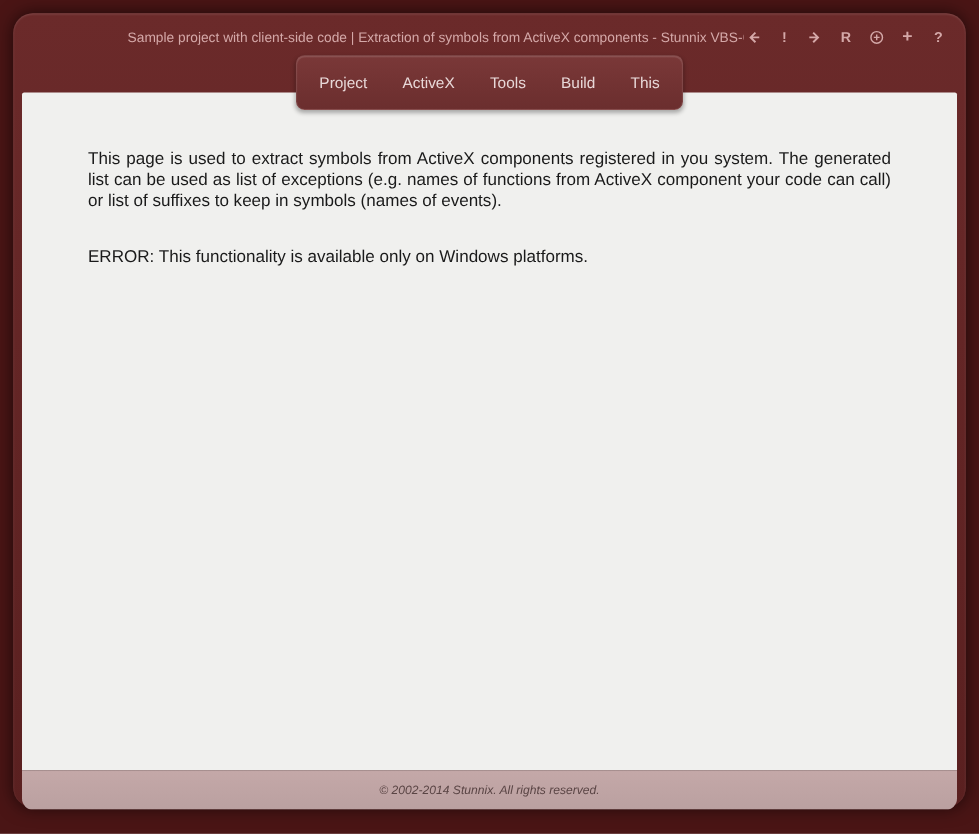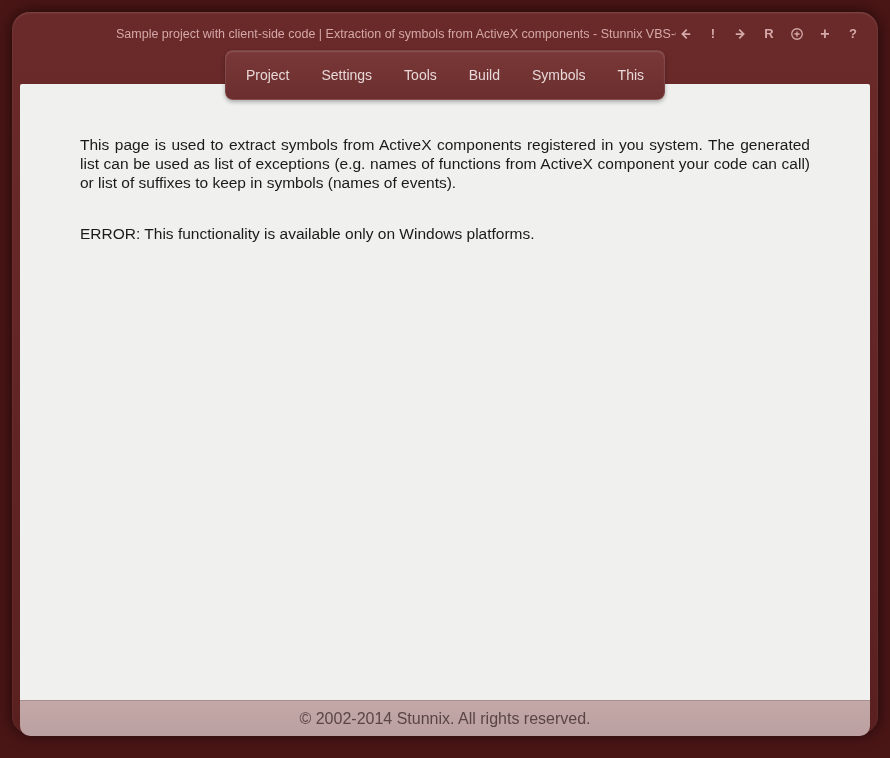--- a/index.html
+++ b/index.html
@@ -111,23 +111,24 @@
       margin-top: 32px;
     }
     
     .footer-bar {
       background: linear-gradient(180deg, #c4a8a8 0%, #baa0a0 100%);
       height: 36px;
       border-radius: 0 0 10px 10px;
       display: flex;
       align-items: center;
       justify-content: center;
-      font-size: 16px;
+      font-size: 11px;
       color: #5a4545;
       border-top: 1px solid rgba(0,0,0,0.1);
+      font-style: italic;
     }
   </style>
 </head>
 <body>
 
 <div class="outer-frame">
 
   <div class="title-bar">
     <div class="title-text">Sample project with client-side code | Extraction of symbols from ActiveX components - Stunnix VBS-Obfus Proje</div>
     <div class="title-buttons">
@@ -158,24 +159,23 @@
       </span>
       <span class="title-btn" style="font-weight:bold;">
         <span>?</span>
       </span>
     </div>
   </div>
 
   <div class="menu-bar-wrap">
     <div class="menu-bar">
       <div class="menu-item">Project</div>
-      <div class="menu-item">Settings</div>
+      <div class="menu-item">ActiveX</div>
       <div class="menu-item">Tools</div>
       <div class="menu-item">Build</div>
-      <div class="menu-item">Symbols</div>
       <div class="menu-item">This</div>
     </div>
   </div>
 
   <div class="content-area">
     <p class="content-desc">This page is used to extract symbols from ActiveX components registered in you system. The generated list can be used as list of exceptions (e.g. names of functions from ActiveX component your code can call) or list of suffixes to keep in symbols (names of events).</p>
     <p class="content-error">ERROR: This functionality is available only on Windows platforms.</p>
   </div>
 
   <div class="footer-bar">

